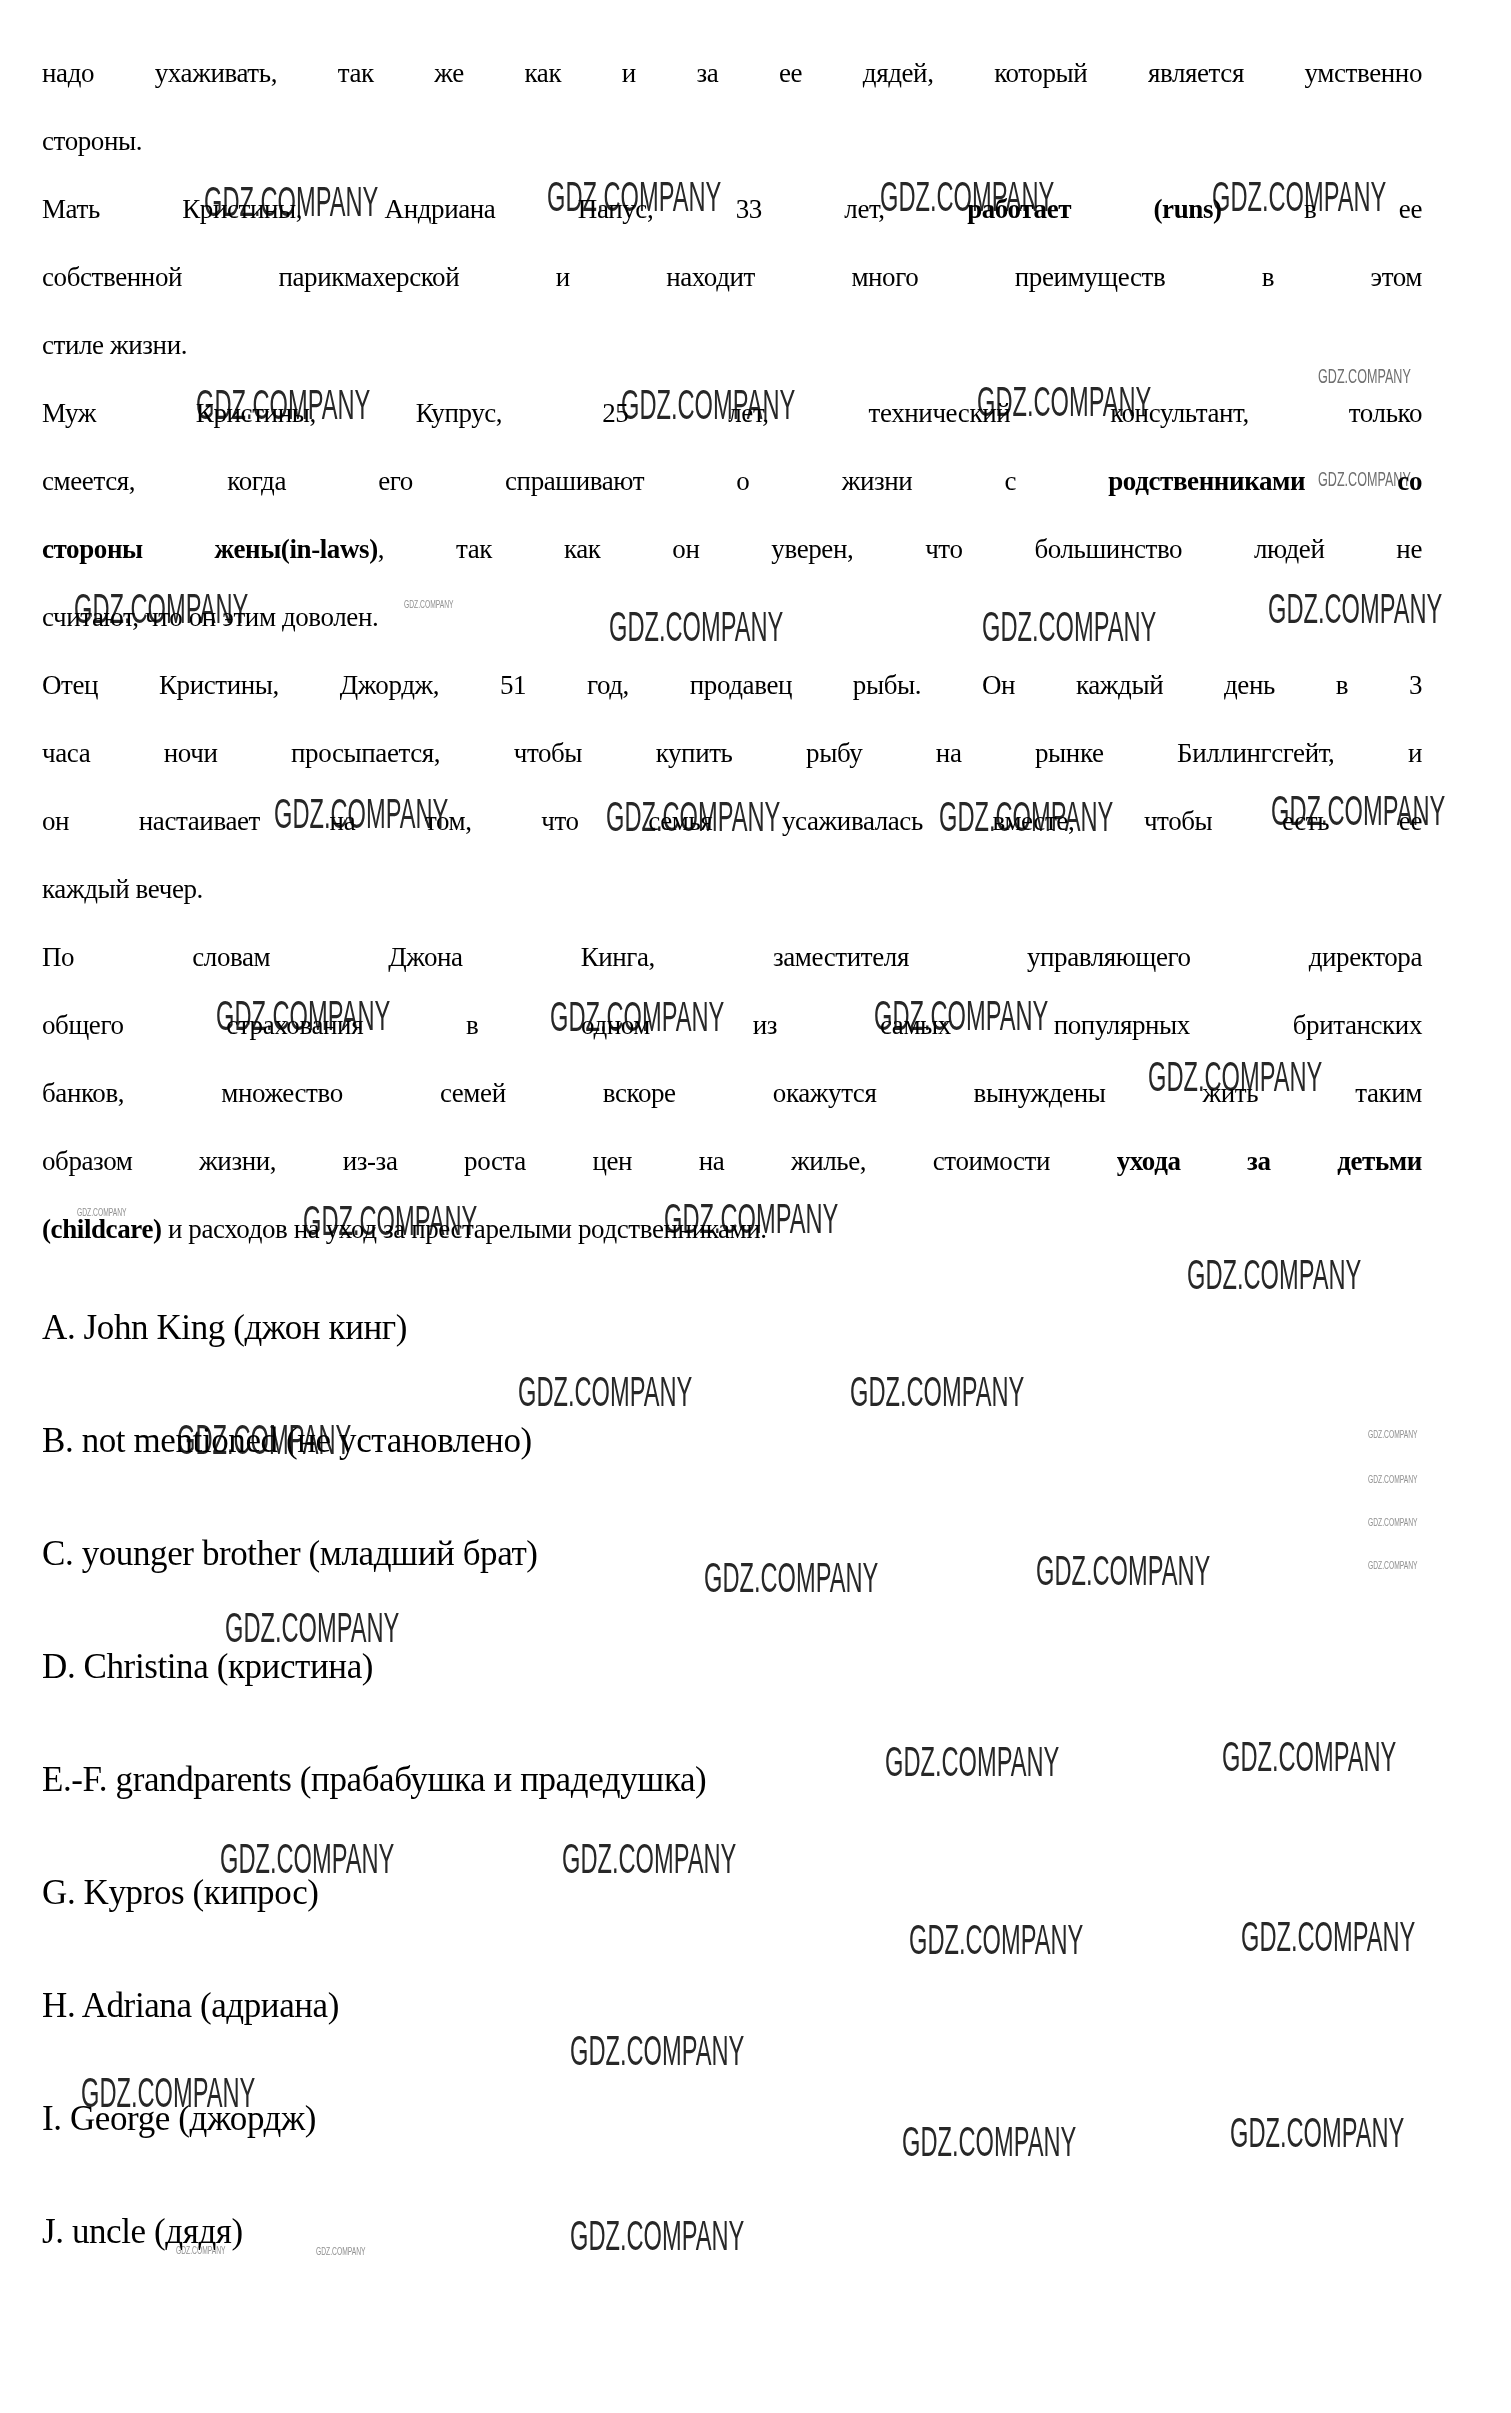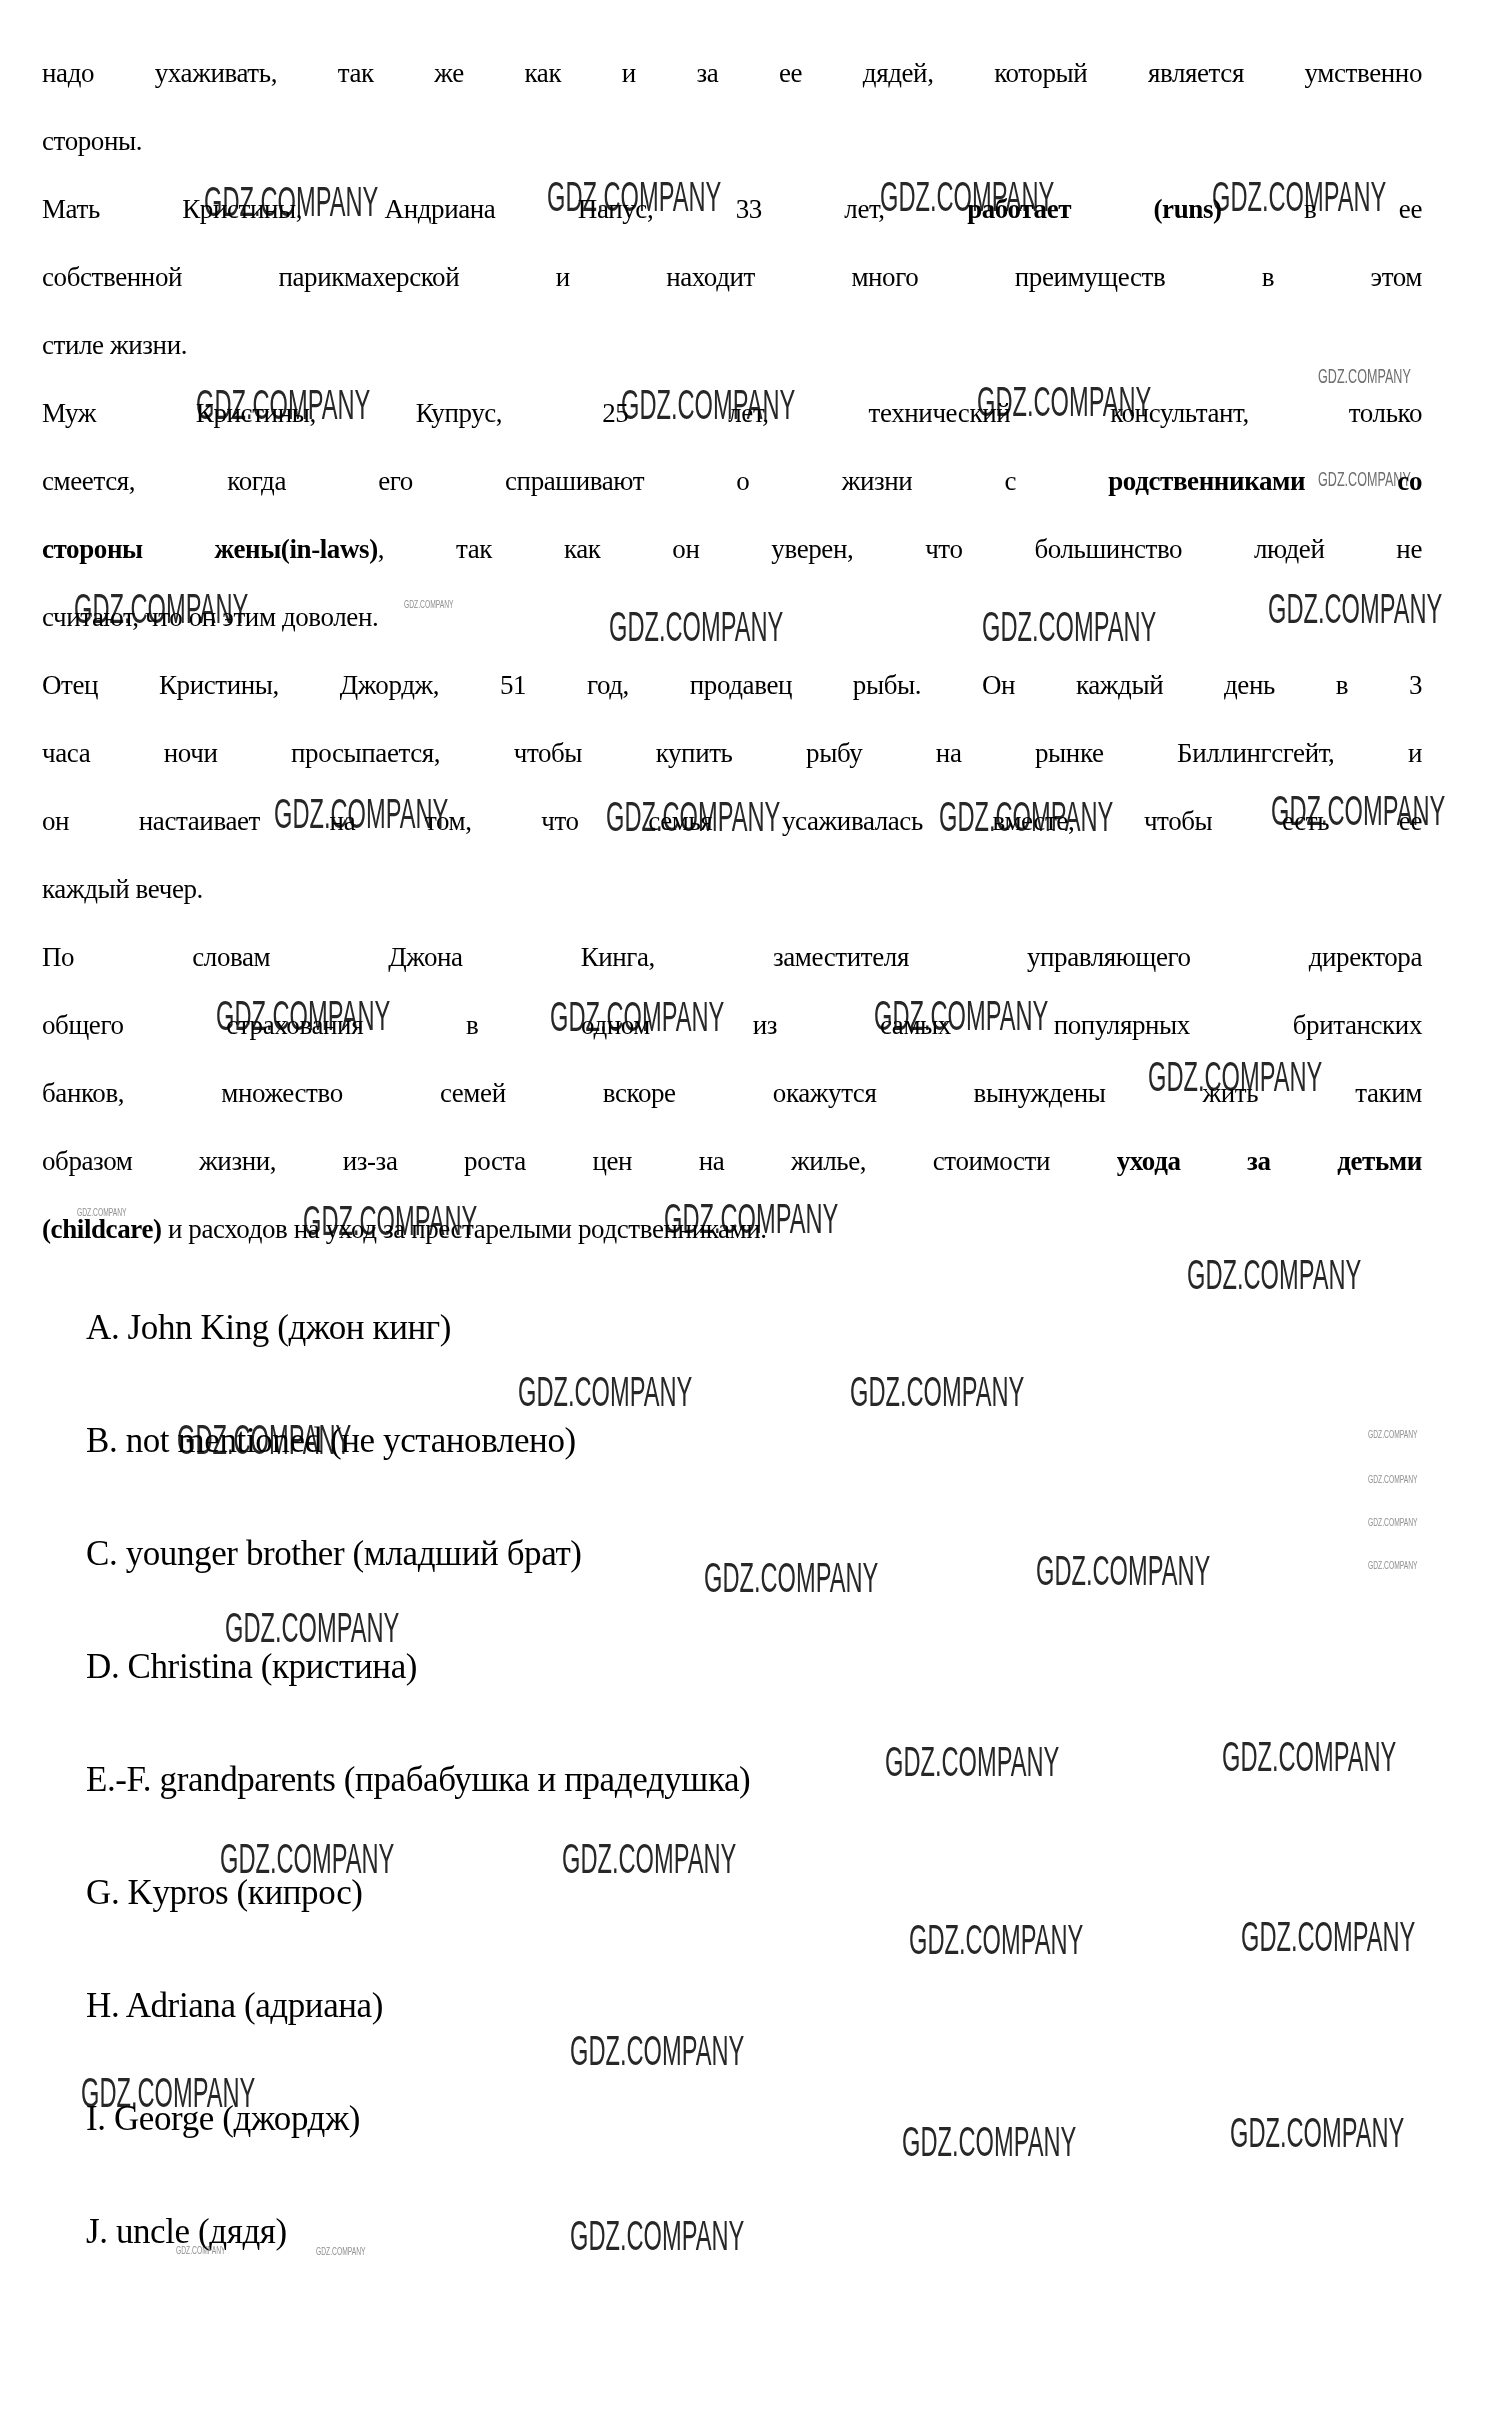--- a/index.html
+++ b/index.html
@@ -12,21 +12,21 @@
     position:absolute;white-space:nowrap;line-height:1;
     font-family:"Liberation Sans", sans-serif;transform-origin:0 0;
   }
   .wm-L{font-size:43px;color:#272727;transform:scaleX(0.55);}
   .wm-S{font-size:21px;color:#6f6f6f;transform:scaleX(0.60);}
   .wm-T{font-size:11.6px;color:#8f8f8f;transform:scaleX(0.58);}
   .content{position:absolute;left:42px;top:39px;width:1380px;z-index:2;}
   .line{font-size:27px;line-height:68px;letter-spacing:-0.4px;}
   .line.j{text-align:justify;text-align-last:justify;}
   .line b{font-weight:bold;}
-  .options{position:absolute;left:42px;top:1294px;width:1380px;z-index:2;margin-left:44px;}
+  .options{position:absolute;left:42px;top:1294px;width:1380px;z-index:2;}
   .option{font-size:35px;line-height:68px;height:113px;letter-spacing:-0.4px;}
 </style>
 </head>
 <body>
 
 <div class="page">
   <div class="wm-layer">
       <span class="wm wm-L" style="left: 204px; top: 168px;">GDZ.COMPANY</span>
       <span class="wm wm-L" style="left: 547px; top: 163px;">GDZ.COMPANY</span>
       <span class="wm wm-L" style="left: 880px; top: 163px;">GDZ.COMPANY</span>

